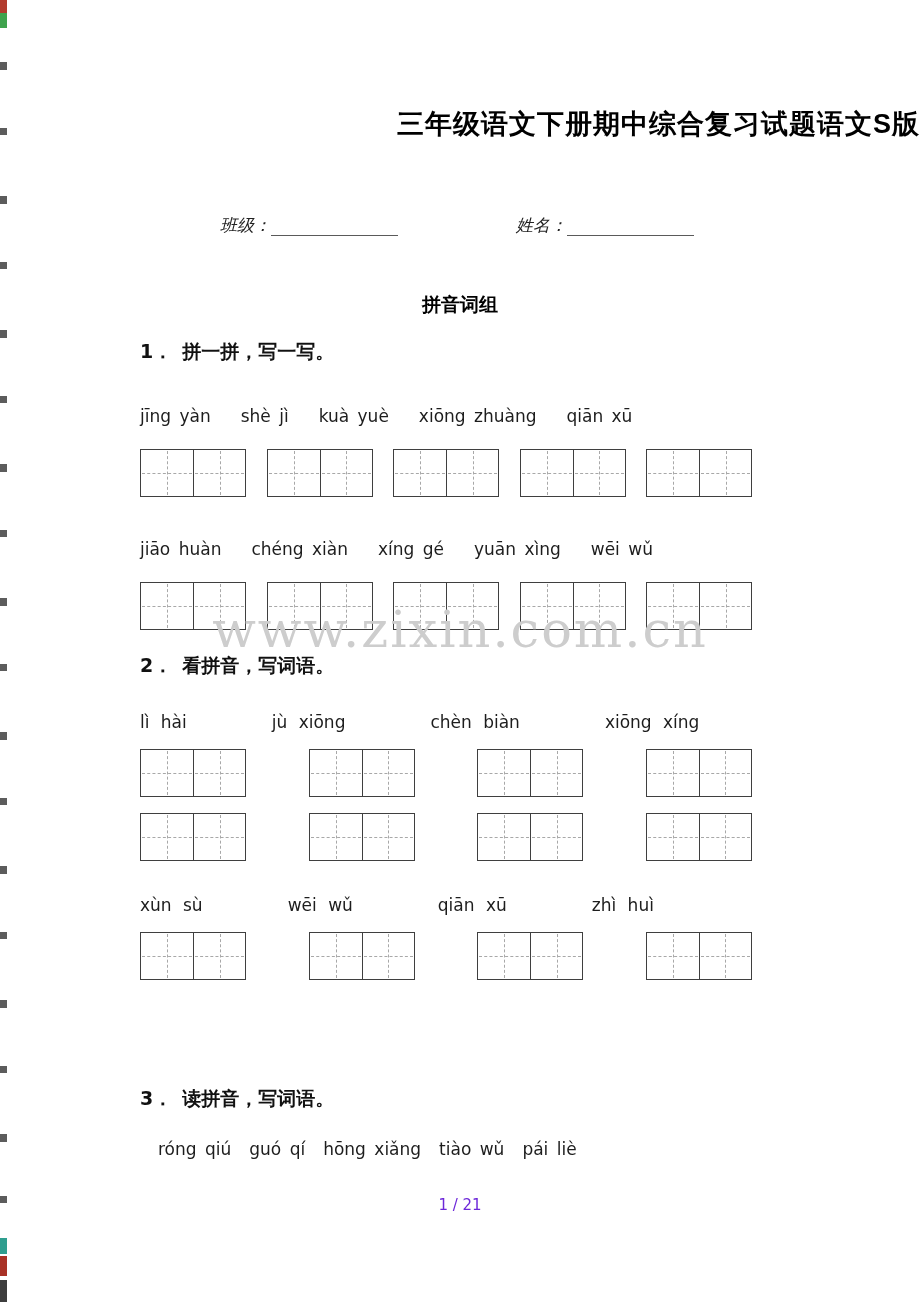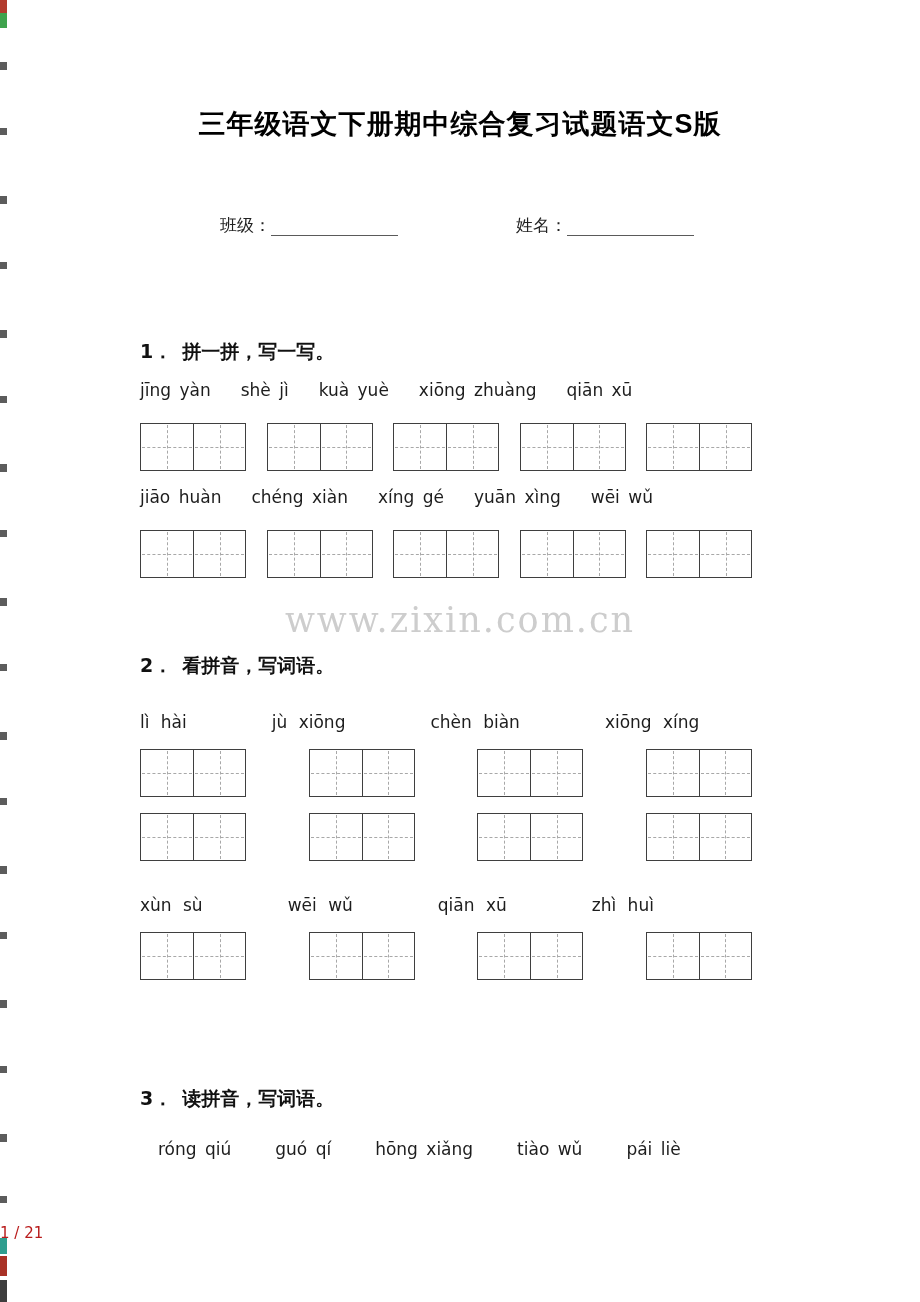--- a/index.html
+++ b/index.html
@@ -7,64 +7,64 @@
   body { font-family:"DejaVu Sans", sans-serif; }
 
   .page { position:relative; width:920px; height:1302px; background:#ffffff; overflow:hidden; }
 
   
   .edge-strip { position:absolute; left:0; top:0; width:7px; height:1302px; }
   .scan-mark { position:absolute; left:0; width:7px; }
 
   .title {
     position:absolute; top:106px; left:0; width:100%;
-    text-align:center; font-size:27px; font-weight:bold; color:#000;
+    text-align:right; font-size:27px; font-weight:bold; color:#000;
     font-family:"Liberation Sans","DejaVu Sans",sans-serif; letter-spacing:1px;
   }
 
   .meta-row { position:absolute; top:214px; left:220px; display:flex; align-items:flex-end; font-size:17px; color:#222; }
   .meta-field { display:flex; align-items:flex-end; }
-  .meta-label { line-height:22px; }
+  .meta-label { line-height:22px;font-style:italic; }
   .meta-line { display:inline-block; width:127px; height:20px; border-bottom:1px solid #5a5a5a; }
   .meta-gap { width:118px; }
 
   .section-heading {
     position:absolute; top:292px; left:0; width:100%;
     text-align:center; font-size:19px; font-weight:bold; color:#000;
   }
 
   .question { position:absolute; left:140px; width:612px; }
   .q1 { top:338px; }
   .q2 { top:652px; }
   .q3 { top:1085px; }
 
   .q-head { display:flex; gap:10px; font-size:19px; font-weight:bold; color:#111; line-height:26px; }
 
   .pinyin-row { display:flex; font-size:17px; color:#1d1d1d; line-height:21px; white-space:pre; }
-  .q1 .pinyin-row { margin-top:16px; gap:30px; word-spacing:3px; }
+  .q1 .pinyin-row { margin-top:42px; gap:30px; word-spacing:3px; }
   .q2 .pinyin-row { margin-top:34px; gap:85px; word-spacing:6px; }
-  .q3 .pinyin-row { margin-top:28px; gap:44px; margin-left:18px; word-spacing:3px; }
+  .q3 .pinyin-row { margin-top:28px; gap:18px; margin-left:18px; word-spacing:3px; }
 
   .grid-row { display:flex; justify-content:space-between; }
   .q1 .grid-row { margin-top:22px; }
   .q2 .grid-row { margin-top:16px; }
 
   .grid-group { display:flex; border:1px solid #3f3f3f; background:#fff; }
   .grid-cell { position:relative; width:52px; height:46px; }
   .grid-cell + .grid-cell { border-left:1px solid #3f3f3f; }
   .grid-cell::before { content:""; position:absolute; left:1px; right:1px; top:50%; border-top:1px dashed #a8a8a8; }
   .grid-cell::after  { content:""; position:absolute; top:1px; bottom:1px; left:50%; border-left:1px dashed #a8a8a8; }
 
   .watermark {
     position:absolute; top:600px; left:0; width:100%;
-    text-align:center; font-size:35px; color:#cdcdcd; letter-spacing:2px;
+    text-align:center; font-size:51px; color:#cdcdcd; letter-spacing:2px;
     font-family:"DejaVu Serif", serif;
   }
 
-  .footer { position:absolute; top:1224px; left:0; width:100%; font-size:15px; color:#b91c1c; }
+  .footer { position:absolute; top:1196px; left:0; width:100%; text-align:center; font-size:15px; color:#6d28d9; }
 </style>
 </head>
 <body>
 
 <div class="page">
 
   <div class="edge-strip">
       <div class="scan-mark" style="top: 0px; height: 13px; background: rgb(178, 59, 46);"></div>
       <div class="scan-mark" style="top: 13px; height: 15px; background: rgb(63, 163, 77);"></div>
       <div class="scan-mark" style="top: 62px; height: 8px; background: rgb(92, 92, 92);"></div>
@@ -97,20 +97,21 @@
       <span class="meta-label">班级：</span>
       <span class="meta-line"></span>
     </div>
     <div class="meta-gap"></div>
     <div class="meta-field">
       <span class="meta-label">姓名：</span>
       <span class="meta-line"></span>
     </div>
   </div>
 
+  <h2 class="section-heading">拼音词组</h2>
 
   <section class="question q1">
     <div class="q-head">
       <span class="q-num">1．</span>
       <span class="q-prompt">拼一拼，写一写。</span>
     </div>
     <div class="pinyin-row">
       <span class="pinyin-word">jīng yàn</span>
       <span class="pinyin-word">shè jì</span>
       <span class="pinyin-word">kuà yuè</span>

